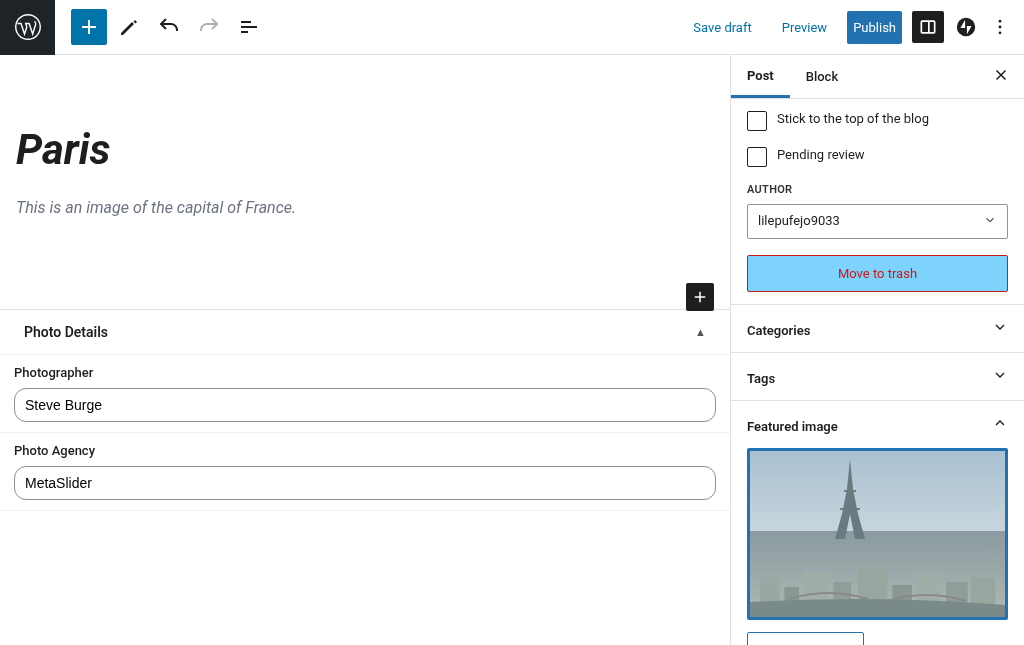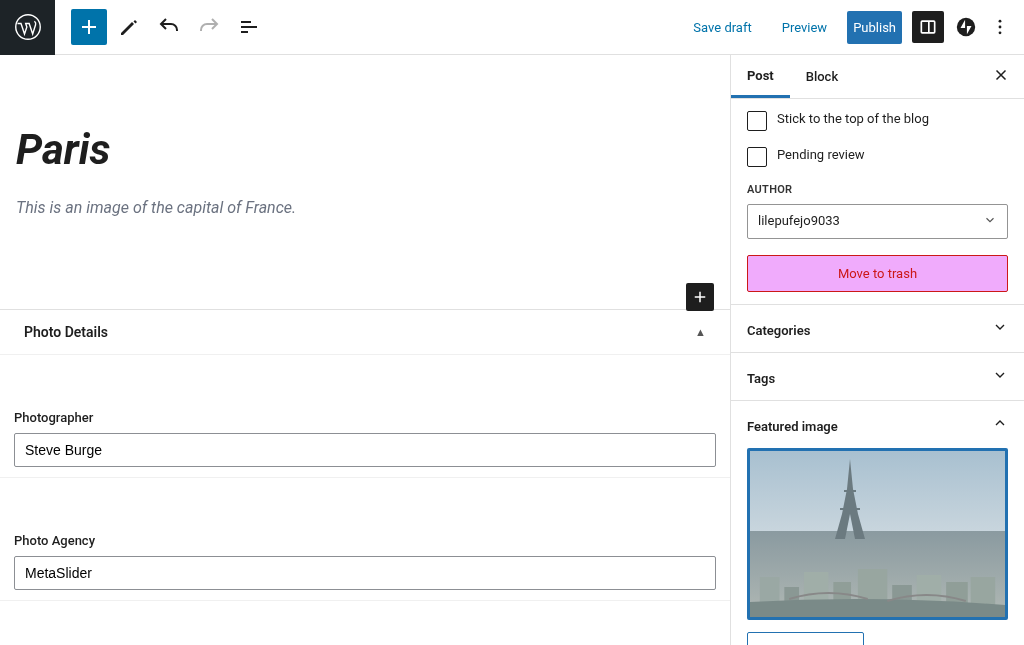--- a/index.html
+++ b/index.html
@@ -19,35 +19,35 @@
 .main { display: flex; height: 590px; }
 .editor { flex: 1; position: relative; overflow-y: auto; }
 .title-area { padding: 70px 16px 0 16px; font-style: italic; }
 .post-title { font-size: 42px; font-weight: 700; color: #1e1e1e; }
 .post-body { font-size: 16px; color: #6b7280; margin-top: 24px; }
 .plus-fab { position: absolute; top: 228px; right: 16px; width: 28px; height: 28px; background: #1e1e1e; display:flex; align-items:center; justify-content:center; border-radius: 2px; cursor:pointer; }
 .metabox { border-top: 1px solid #e0e0e0; margin-top: 92px; }
 .metabox-hdr { display:flex; align-items:center; padding: 14px 24px; font-size: 14px; font-weight: 600; border-bottom: 1px solid #f0f0f0; }
 .metabox-hdr .arrow { margin-left: auto; color: #555; font-size: 11px; }
 .field { padding: 10px 14px; border-bottom: 1px solid #f0f0f0; }
-.field label { display:block; font-size: 13px; color:#1e1e1e; margin-bottom: 8px; font-weight: 500; margin-top: 45px; }
-.field input { width: 100%; padding: 8px 10px; border: 1px solid #8c8f94; border-radius: 2px; font-size: 14px; }
+.field label { display:block; font-size: 13px; color:#1e1e1e; margin-bottom: 8px; font-weight: 500; }
+.field input { width: 100%; padding: 8px 10px; border: 1px solid #8c8f94; border-radius: 12px; font-size: 14px; }
 .sidebar { width: 294px; border-left: 1px solid #e0e0e0; background:#fff; overflow-y:auto; }
 .tabs { display:flex; border-bottom: 1px solid #e0e0e0; position: relative; height: 44px; align-items:center; }
 .tab { padding: 0 16px; font-size: 13px; font-weight: 500; height: 100%; display:flex; align-items:center; cursor:pointer; }
 .tab.active { border-bottom: 3px solid #2271b1; font-weight: 700; }
 .close-panel { margin-left: auto; margin-right: 14px; cursor:pointer; }
 .panel-section { padding: 12px 16px; }
 .checkrow { display:flex; gap: 10px; margin-bottom: 16px; }
 .checkbox { width: 20px; height: 20px; border: 1.5px solid #1e1e1e; border-radius: 2px; cursor:pointer; }
 .checkrow span { font-size: 13px; }
 .section-label { font-size: 11px; font-weight: 600; color:#333; text-transform: uppercase; margin-bottom: 8px; letter-spacing: 0.3px; }
 .select { display:flex; align-items:flex-start; width:100%; border:1px solid #949494; border-radius:2px; padding: 8px 10px; font-size:13px; cursor:pointer; }
 .select .chev { margin-left:auto; }
-.trash-btn { width:100%; border:1px solid #cc1818; color:#cc1818; background:#f0abfc; padding: 10px; text-align:center; border-radius:2px; margin-top: 16px; font-size: 13px; cursor:pointer; }
+.trash-btn { width:100%; border:1px solid #cc1818; color:#cc1818; background:#7dd3fc; padding: 10px; text-align:center; border-radius:2px; margin-top: 16px; font-size: 13px; cursor:pointer; }
 .accordion { border-top: 1px solid #e0e0e0; }
 .acc-hdr { display:flex; align-items:flex-end; padding: 14px 16px; font-size: 13px; font-weight:600; cursor:pointer; }
 .acc-hdr .chev { margin-left:auto; }
 .feat-img-body { padding: 0 16px 16px 16px; }
 .feat-img { width: 100%; height: 172px; border: 3px solid #2271b1; border-radius: 2px; background: linear-gradient(to bottom, #a8c0d0 0%, #c8d5dd 48%, #8a9aa0 48%, #b0b8b4 100%); position:relative; overflow:hidden; cursor:pointer; }
 .eiffel { position:absolute; left: 80px; top: 8px; }
 .replace-btn { margin-top: 12px; border: 1.5px solid #2271b1; color:#2271b1; background:#fff; padding: 9px 14px; font-size: 13px; border-radius: 2px; cursor:pointer; }
 </style>
 </head>
 <body>

